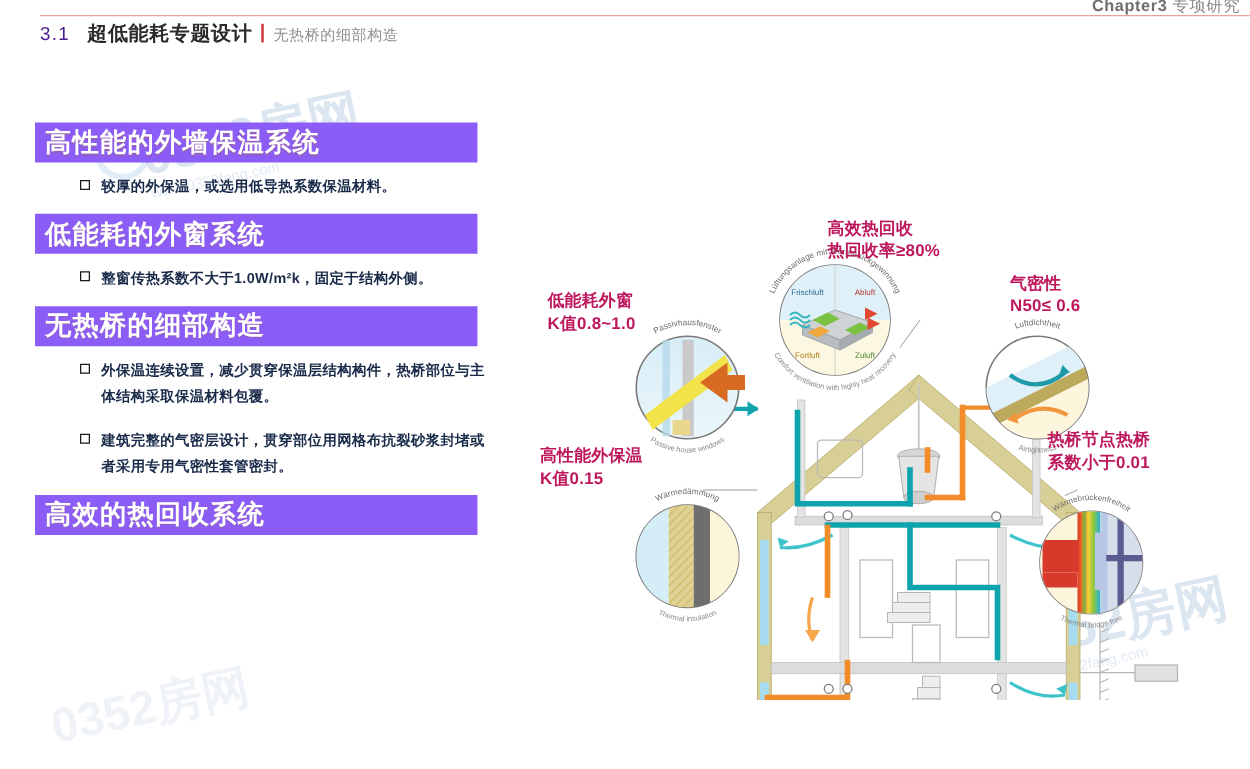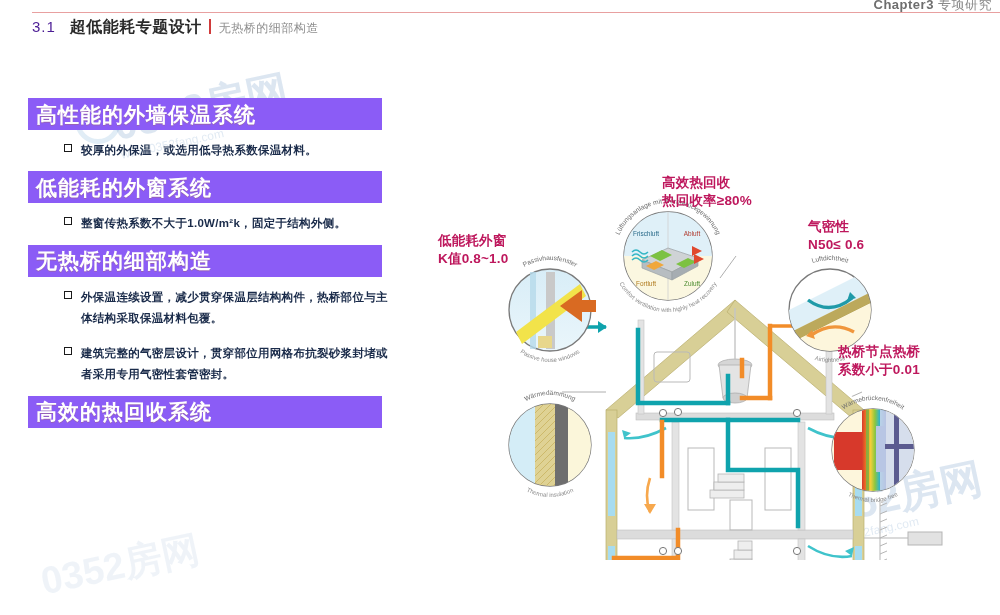--- a/index.html
+++ b/index.html
@@ -480,20 +480,24 @@
     <div class="cl" style="left:386px; top:58px;margin-left:12px;">
       <span>气密性</span>
       <span class="ln2">N50≤ 0.6</span>
     </div>
 
     <div class="cl" style="left:28px; top:72px;">
       <span>低能耗外窗</span>
       <span class="ln2">K值0.8~1.0</span>
     </div>
 
+    <div class="cl" style="left:22px; top:196px;">
+      <span>高性能外保温</span>
+      <span class="ln2">K值0.15</span>
+    </div>
 
     <div class="cl" style="left:428px; top:183px;">
       <span>热桥节点热桥</span>
       <span class="ln2">系数小于0.01</span>
     </div>
 
   </div>
 
 </div>
 

